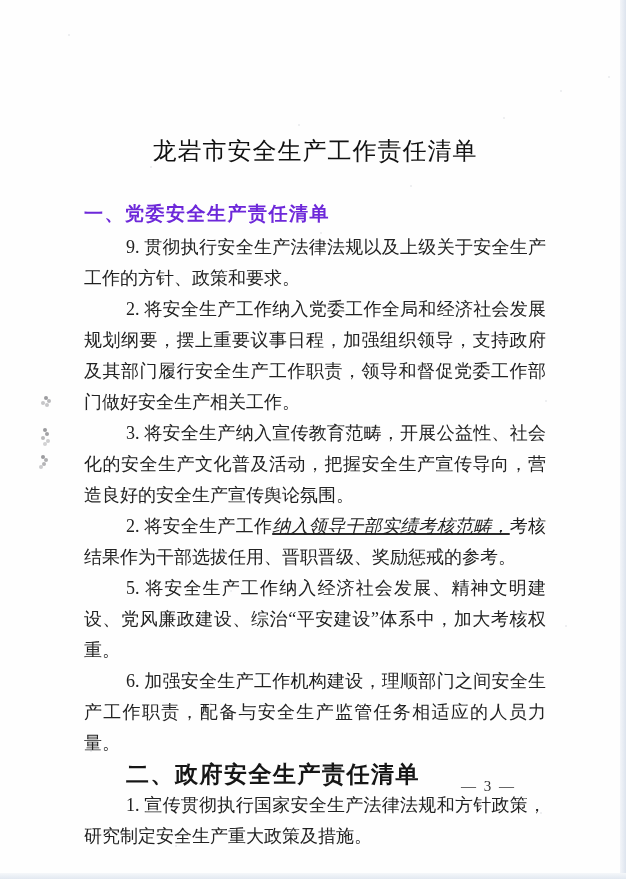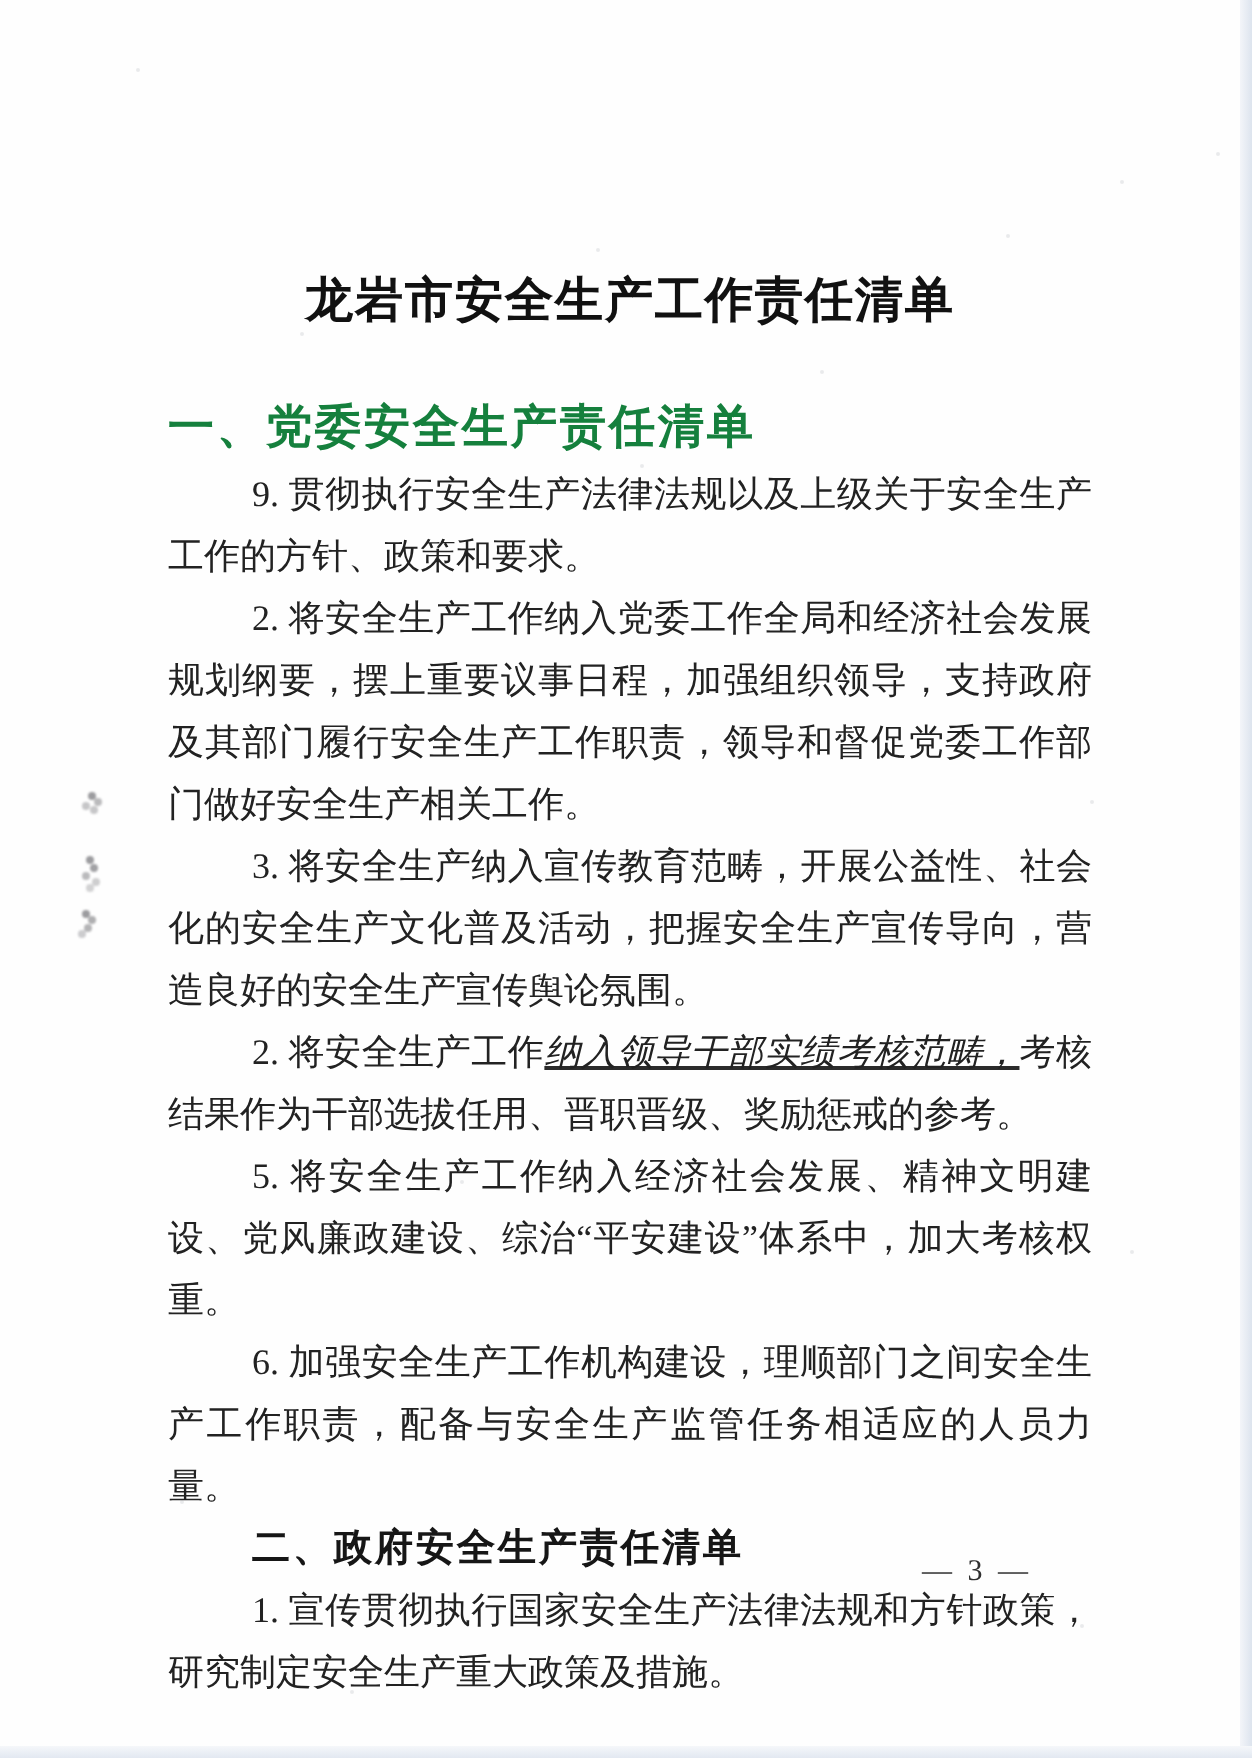--- a/index.html
+++ b/index.html
@@ -27,48 +27,48 @@
     background: linear-gradient(to bottom, #f5f7fa, #e2e8f1);
   }
   .content {
     position: absolute; left: 84px; top: 138px;
     width: 462px;
     color: #1f1f1f;
   }
   .doc-title {
     margin: 0;
     font-size: 24px; line-height: 27px;
-    font-weight: bold;
+    font-weight: normal;
     text-align: center;
     letter-spacing: 1px;
     color: #111;
   }
   .sec-heading {
     margin: 37px 0 0 0;
     font-family: "Liberation Sans", "DejaVu Sans", sans-serif;
-    font-size: 23px; line-height: 23px;
+    font-size: 19px; line-height: 23px;
     font-weight: bold;
     letter-spacing: 1.5px;
-    color: #15803d;
+    color: #6d28d9;
   }
   .body-flow {
     margin-top: 7px;
     font-size: 18px;
     line-height: 31px;
     text-align: justify;
     color: #222;
   }
   .body-flow p {
     margin: 0;
     text-indent: 42px;
   }
   .sec-heading-2 {
     margin: 0;
     font-family: "Liberation Sans", "DejaVu Sans", sans-serif;
-    font-size: 19px; line-height: 31px;
+    font-size: 23px; line-height: 31px;
     font-weight: bold;
     letter-spacing: 1.5px;
     text-indent: 42px;
     color: #161616;
   }
   .hand-underline {
     text-decoration: underline;
     text-decoration-thickness: 2px;
     text-decoration-color: #2b2b2b;
     text-underline-offset: 1px;

